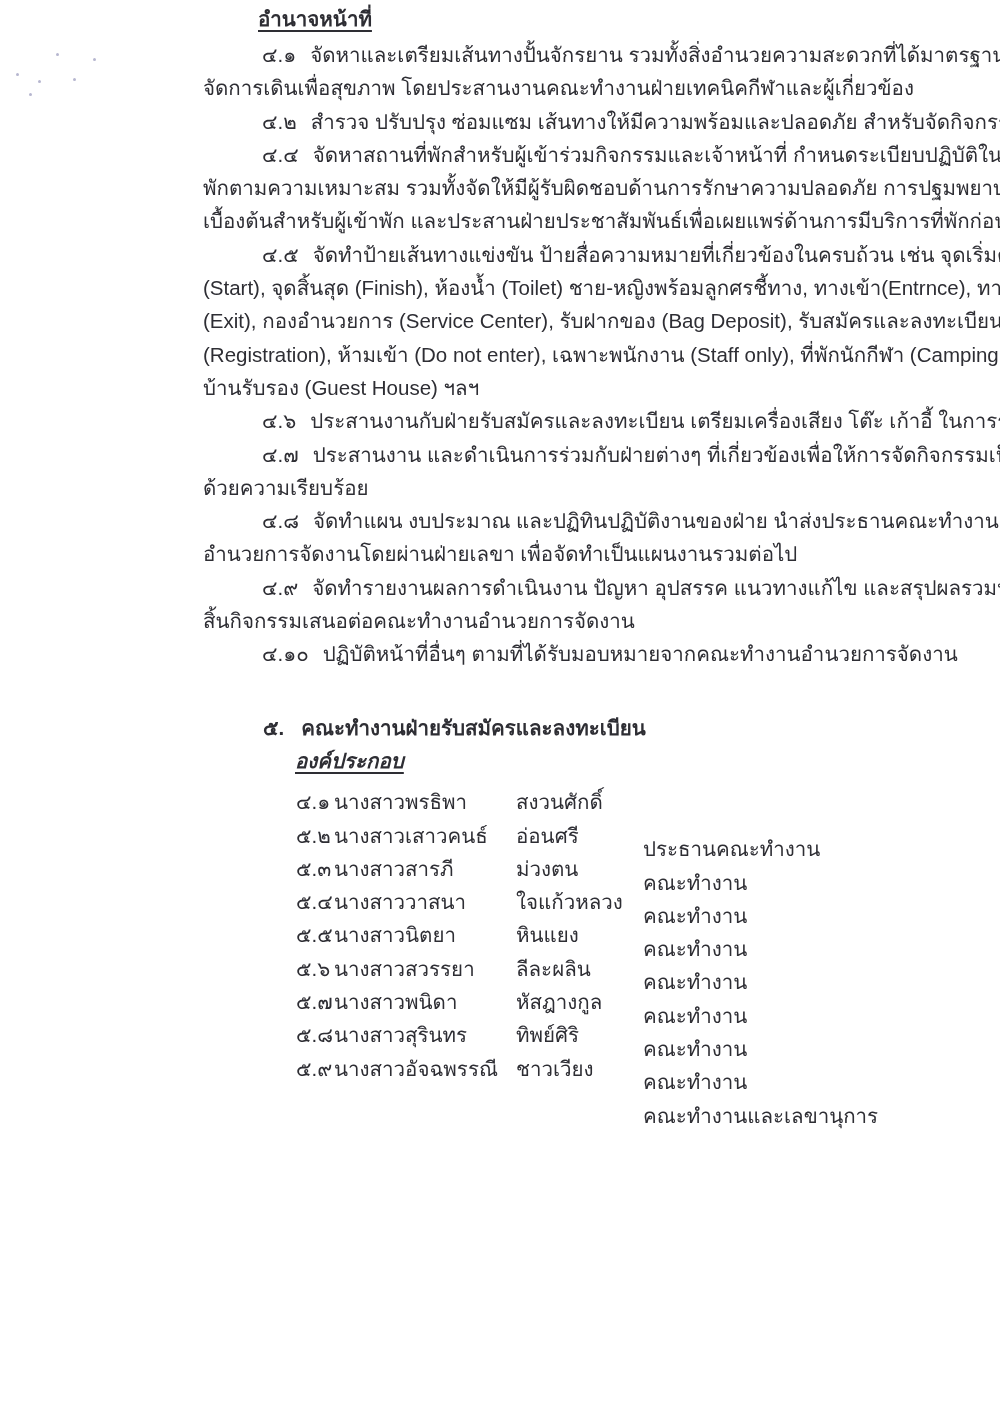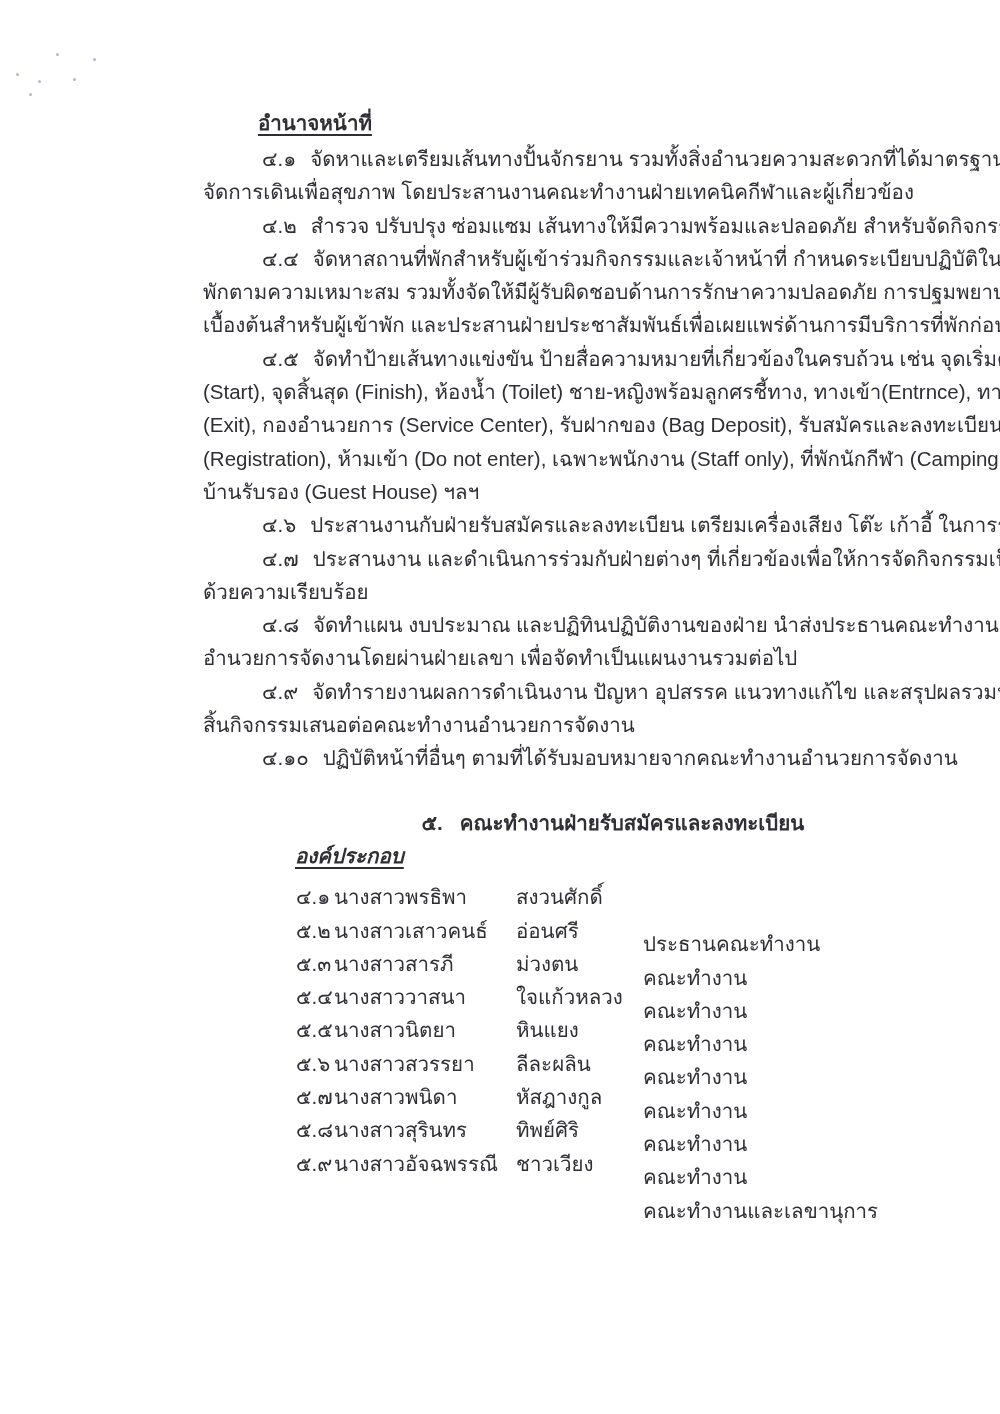--- a/index.html
+++ b/index.html
@@ -13,42 +13,40 @@
     font-size: 20.5px;
     overflow: hidden;
   }
   .content {
     position: absolute;
     left: 203px;
     top: 0;
     width: 760px;
   }
   .h-title {
-    margin-top: 104px;
     height: 38px;
     line-height: 38px;
     padding-left: 55px;
     font-weight: bold;
   }
   .u { text-decoration: underline; text-underline-offset: 4px; }
   .line {
     height: 33.3px;
     line-height: 33.3px;
     white-space: nowrap;
   }
   .first { padding-left: 59px; }
   .num { margin-right: 14px; }
   .sec5head {
-    margin-top: 31px;
+    margin-top: 40px;
     height: 33.3px;
     line-height: 33.3px;
     padding-left: 60px;
     font-weight: bold;
     white-space: nowrap;
-    text-align: center;
   }
   .sec5num { margin-right: 17px; }
   .subhead {
     height: 33.3px;
     line-height: 33.3px;
     padding-left: 92px;
     font-weight: bold;
     font-style: italic;
   }
   .members { margin-top: 8px; }

